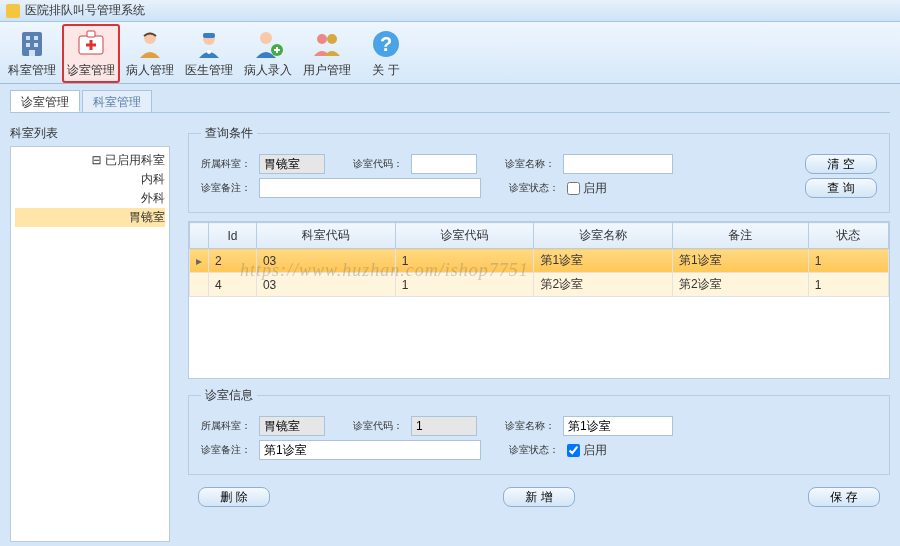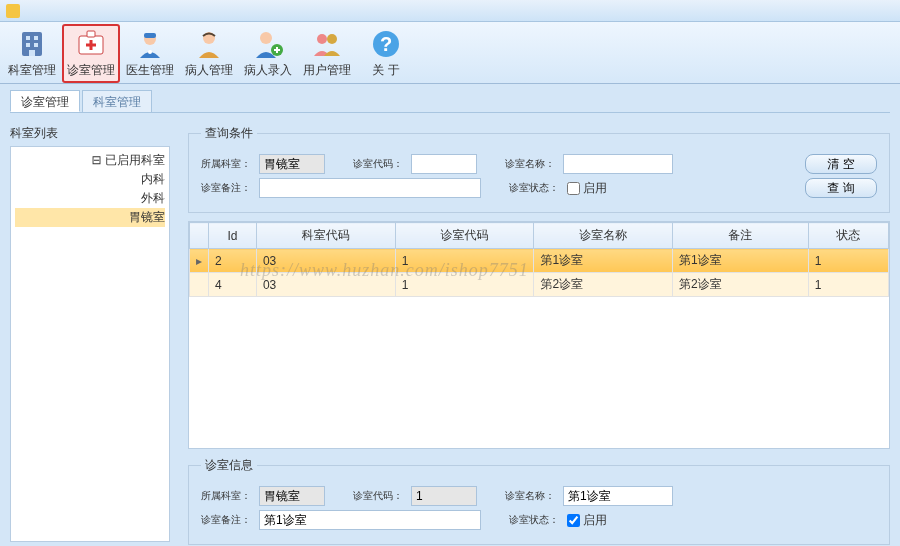--- a/index.html
+++ b/index.html
@@ -24,37 +24,38 @@
 .tree-child { padding-left: 26px; }
 .tree-child.selected { background: #ffe6a8; }
 .right-panel { flex: 1; display: flex; flex-direction: column; gap: 8px; }
 fieldset { border: 1px solid #b8cde2; padding: 8px 12px 10px; background: transparent; }
 legend { font-size: 12px; padding: 0 4px; color: #333; }
 .form-row { display: flex; align-items: center; gap: 8px; margin: 4px 0; }
 .form-row label { font-size: 10px; white-space: nowrap; font-family: Liberation Serif, serif; }
 .txt { height: 20px; border: 1px solid #aac3dc; background: #fff; padding: 0 4px; font-size: 12px; }
 .txt.ro { background: #e6e6e6; }
 .btn { height: 20px; min-width: 72px; border: 1px solid #8fb0d0; background: linear-gradient(#f4f9fe, #d3e5f6); font-size: 12px; cursor: pointer; border-radius: 8px; }
-.grid { border: 1px solid #b8cde2; background: #fff; height: 228px; overflow: hidden; }
+.grid { border: 1px solid #b8cde2; background: #fff; height: 158px; overflow: hidden; }
 .grid table { width: 100%; border-collapse: collapse; font-size: 12px; }
 .grid th { background: linear-gradient(#f2f7fd, #dfecf9); border: 1px solid #b8cde2; padding: 4px; font-weight: normal; text-align: center; }
 .grid td { border: 1px solid #e2e2e2; padding: 3px 6px; text-align: left; }
 .grid tr.sel td { background: linear-gradient(#ffd983, #ffc755); }
 .grid tr.alt td { background: #fff4dc; }
 .row-ind { width: 18px; text-align: center; color: #666; }
 .btn-row { display: flex; justify-content: space-between; gap: 30px; padding: 4px 10px 0; }
 .chk { display: inline-flex; align-items: center; gap: 3px; }
 .chk input { width: 13px; height: 13px; }
 .watermark { position: absolute; top: 260px; left: 240px; font-size: 18px; color: rgba(120,120,120,0.35); font-style: italic; font-family: Georgia, serif; pointer-events: none; letter-spacing: 1px; }
 </style>
 </head>
 <body>
 
 <div class="titlebar">
   <div class="app-icon"></div>
+  <span>医院排队叫号管理系统</span>
 </div>
 
 <div class="toolbar">
   <div class="tool-btn">
     <svg class="ticon" viewBox="0 0 32 32">
         <rect x="6" y="4" width="20" height="24" fill="#5a7fb5" rx="2"></rect>
         <rect x="10" y="8" width="4" height="4" fill="#cfe3f8"></rect>
         <rect x="18" y="8" width="4" height="4" fill="#cfe3f8"></rect>
         <rect x="10" y="15" width="4" height="4" fill="#cfe3f8"></rect>
         <rect x="18" y="15" width="4" height="4" fill="#cfe3f8"></rect>
@@ -65,34 +66,34 @@
   <div class="tool-btn active">
     <svg class="ticon" viewBox="0 0 32 32">
         <rect x="4" y="8" width="24" height="18" fill="#fff" stroke="#c44" rx="2"></rect>
         <rect x="12" y="3" width="8" height="6" fill="#fff" stroke="#c44" rx="1"></rect>
         <path d="M16 12 v10 M11 17 h10" stroke="#d33" stroke-width="3"></path>
       </svg>
     <span>诊室管理</span>
   </div>
   <div class="tool-btn">
     <svg class="ticon" viewBox="0 0 32 32">
+        <circle cx="16" cy="10" r="6" fill="#f8c9a8"></circle>
+        <path d="M6 30 Q16 18 26 30 Z" fill="#e0a040"></path>
+        <path d="M10 8 Q16 3 22 8" stroke="#543" stroke-width="2" fill="none"></path>
+      </svg>
+    <span>病人管理</span>
+  </div>
+  <div class="tool-btn">
+    <svg class="ticon" viewBox="0 0 32 32">
         <circle cx="16" cy="11" r="6" fill="#f8c9a8"></circle>
         <rect x="10" y="5" width="12" height="5" fill="#3a7dc9" rx="2"></rect>
         <path d="M6 30 Q16 18 26 30 Z" fill="#3a7dc9"></path>
         <circle cx="16" cy="24" r="2" fill="#fff"></circle>
       </svg>
     <span>医生管理</span>
-  </div>
-  <div class="tool-btn">
-    <svg class="ticon" viewBox="0 0 32 32">
-        <circle cx="16" cy="10" r="6" fill="#f8c9a8"></circle>
-        <path d="M6 30 Q16 18 26 30 Z" fill="#e0a040"></path>
-        <path d="M10 8 Q16 3 22 8" stroke="#543" stroke-width="2" fill="none"></path>
-      </svg>
-    <span>病人管理</span>
   </div>
   <div class="tool-btn">
     <svg class="ticon" viewBox="0 0 32 32">
         <circle cx="14" cy="10" r="6" fill="#f8c9a8"></circle>
         <path d="M4 30 Q14 18 24 30 Z" fill="#3a7dc9"></path>
         <circle cx="25" cy="22" r="6" fill="#4a4"></circle>
         <path d="M25 19 v6 M22 22 h6" stroke="#fff" stroke-width="2"></path>
       </svg>
     <span>病人录入</span>
   </div>

